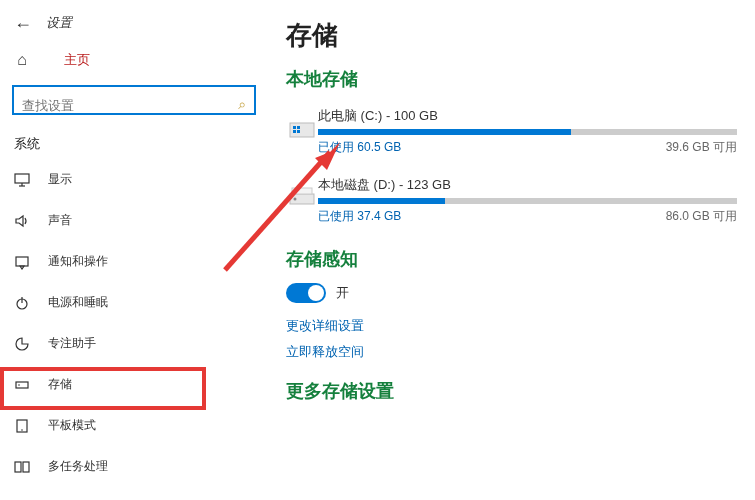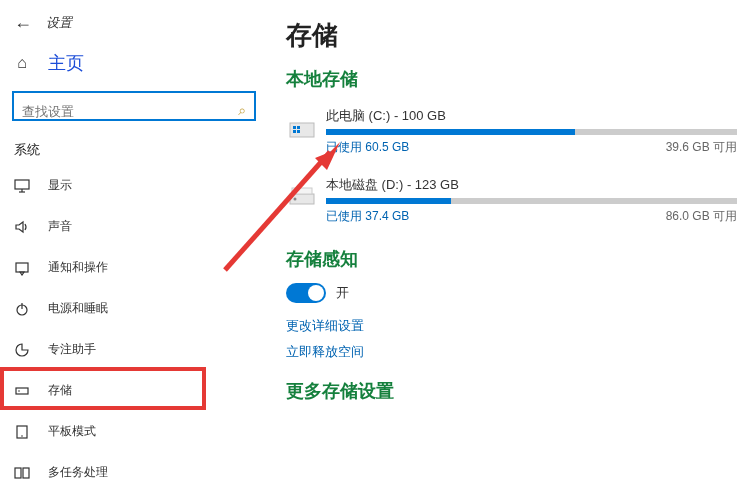--- a/index.html
+++ b/index.html
@@ -3,32 +3,32 @@
   <meta charset="utf-8">
   <style>
     * { margin: 0; padding: 0; box-sizing: border-box; font-family: "Microsoft YaHei", "Segoe UI", sans-serif; }
     body { background: #fff; width: 755px; height: 500px; overflow: hidden; position: relative; }
     .sidebar { width: 268px; height: 100%; float: left; background: #fff; padding-top: 8px; position: relative; }
     .header-row { display: flex; align-items: center; padding: 4px 14px 8px 14px; gap: 14px; }
     .back-arrow { font-size: 18px; color: #333; cursor: pointer; }
     .settings-title { font-size: 13px; color: #333; font-style: italic; }
     .home-row { display: flex; align-items: center; padding: 10px 14px; gap: 18px; cursor: pointer; }
     .home-icon { font-size: 16px; color: #333; width: 16px; text-align: center; }
-    .home-label { font-size: 18px; color: #1d4ed8; }
+    .home-label { font-size: 13px; color: #b91c1c; margin-left: 16px; }
     .search-box { margin: 6px 12px 12px 12px; border: 2px solid #0078d4; display: flex; align-items: flex-end; height: 30px; }
     .search-input { flex: 1; border: none; outline: none; padding: 0 8px; font-size: 13px; color: #666; background: transparent; }
     .search-icon { color: #c9a94f; padding-right: 8px; font-size: 14px; }
     .section-label { font-size: 13px; font-weight: 400; color: #222; padding: 8px 14px 6px 14px; }
     .nav-item { display: flex; align-items: center; padding: 12px 14px; gap: 18px; cursor: pointer; font-size: 12px; color: #333; }
     .nav-icon { width: 16px; height: 16px; display: inline-flex; align-items: center; justify-content: center; font-size: 15px; color: #333; flex-shrink: 0; }
     .highlight-box { position: absolute; border: 4px solid #e53935; left: 0; top: 367px; width: 206px; height: 43px; pointer-events: none; z-index: 10; }
     .arrow-annotation { position: absolute; left: 155px; top: 90px; width: 210px; height: 200px; z-index: 20; pointer-events: none; }
     .main { margin-left: 268px; padding: 18px 16px 0 18px; height: 100%; overflow: hidden; }
     .section-title { font-size: 18px; font-weight: 600; color: #15803d; margin: 14px 0 12px 0; }
-    .drive-row { display: flex; gap: 8px; margin-bottom: 8px; padding: 4px 2px 8px 0; cursor: pointer; }
+    .drive-row { display: flex; gap: 0; margin-bottom: 8px; padding: 4px 2px 8px 0; cursor: pointer; }
     .drive-icon { width: 32px; height: 32px; flex-shrink: 0; margin-top: 2px; }
     .drive-body { flex: 1; }
     .drive-name { font-size: 13px; color: #333; margin-bottom: 4px; }
     .drive-bar { height: 6px; background: #ccc; position: relative; margin-bottom: 4px; width: 100%; }
     .drive-bar-fill { position: absolute; left: 0; top: 0; height: 100%; background: #0078d4; }
     .drive-footer { display: flex; justify-content: space-between; font-size: 12px; }
     .drive-used { color: #0063b1; }
     .drive-free { color: #666; }
     .sense-desc { font-size: 13px; color: #333; line-height: 1.5; margin: 6px 0 10px 0; max-width: 430px; }
     .toggle-row { display: flex; align-items: center; gap: 10px; margin-bottom: 14px; }

